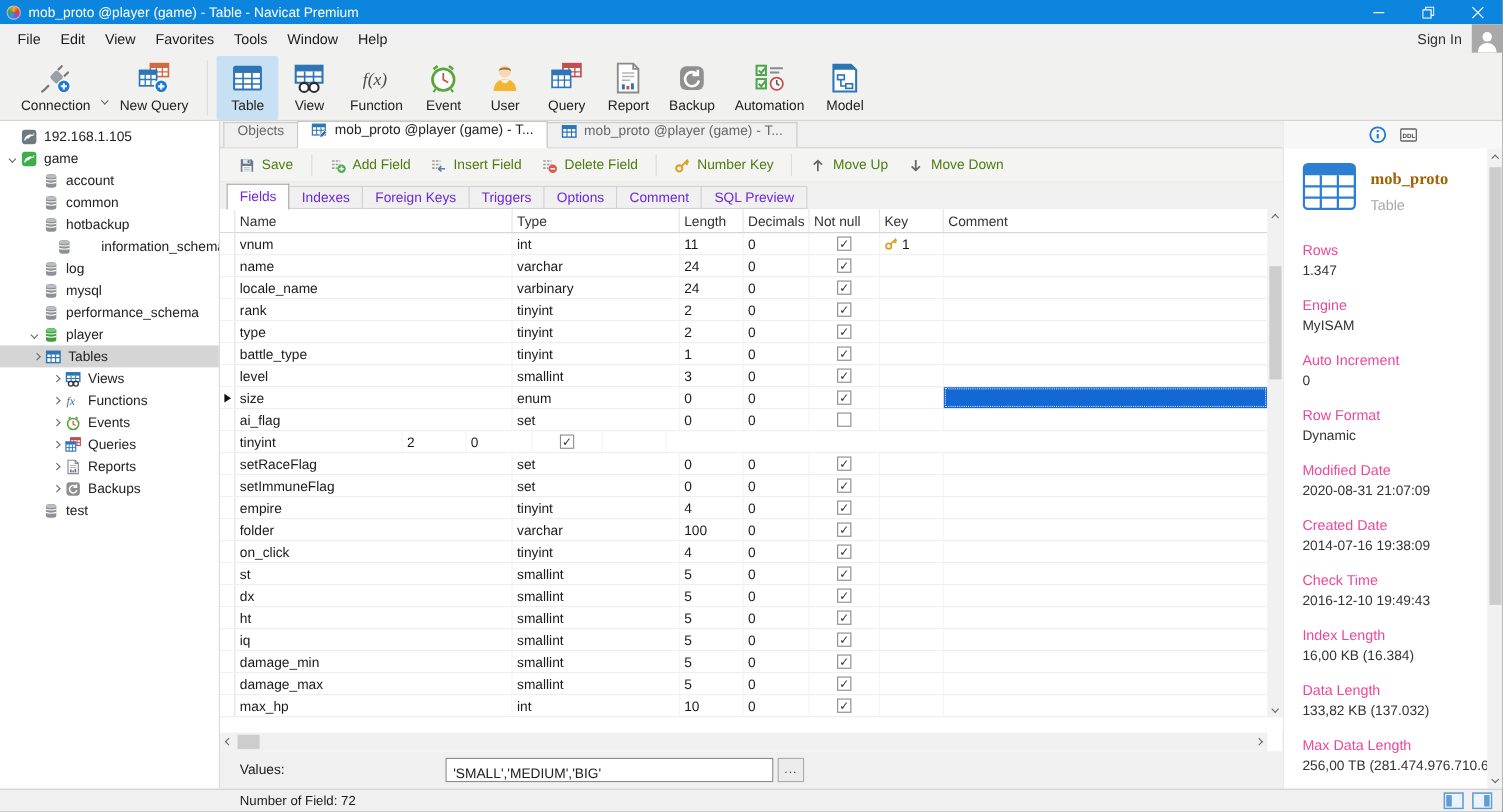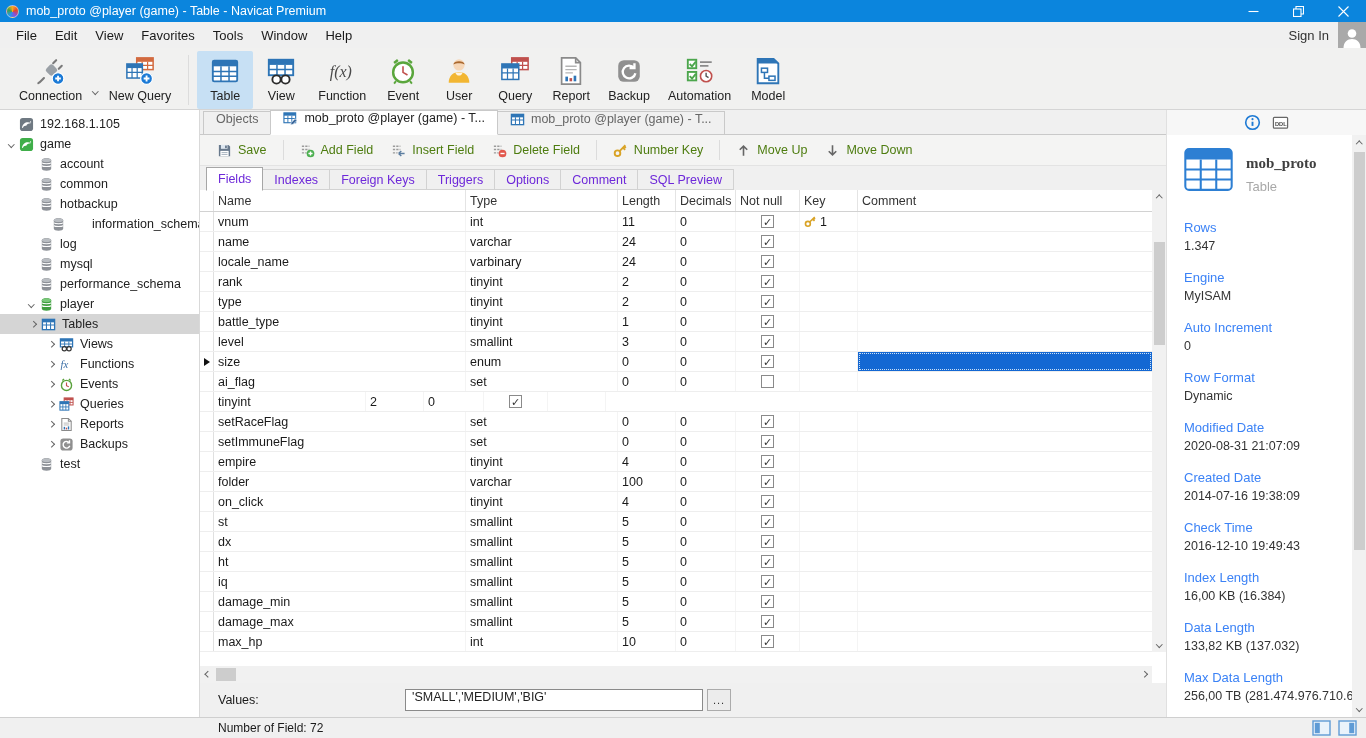--- a/index.html
+++ b/index.html
@@ -102,40 +102,40 @@
   .vscroll .arr.top{top:1px}.vscroll .arr.bot{bottom:1px}
   .vthumb{position:absolute;left:1.5px;width:11px;background:#cdcdcd}
   .hscroll{height:17px;flex:none;background:#f1f1f1;position:relative;margin-right:14px;display:flex;align-items:center}
   .hscroll .arr{width:16px;height:17px;display:flex;align-items:center;justify-content:center;flex:none}
   .hthumb{width:20px;height:13px;background:#cdcdcd;flex:none}
   .hspacer{flex:1}
 
   
   .values-row{height:34px;flex:none;background:#f0f0f0;display:flex;align-items:center;padding-left:18px;font-size:12.5px}
   .values-label{width:187px;flex:none;color:#1a1a1a}
-  .values-input{width:298px;height:22px;background:#fff;border:1px solid #8a8a8a;display:flex;align-items:flex-start;
+  .values-input{width:298px;height:22px;background:#fff;border:1px solid #8a8a8a;display:flex;align-items:flex-end;
                 padding:0 6px;overflow:hidden;white-space:nowrap}
   .values-more{width:24px;height:22px;margin-left:4px;background:#ececec;border:1px solid #ababab;
                display:flex;align-items:center;justify-content:center;font-size:11px;color:#333;letter-spacing:1px}
 
   
   .rightwrap{width:200px;flex:none;display:flex;flex-direction:column;background:#fff;border-left:1px solid #e0e0e0}
   .rp-head{height:25px;flex:none;display:flex;align-items:center;justify-content:center;gap:11px;background:#f7f7f7}
   .rp-ic{display:flex}
   .rp-ic svg{width:17px;height:17px}
   .rp-row{flex:1;display:flex;min-height:0}
   .rp-body{flex:1;padding:13px 6px 0 17px;overflow:hidden}
   .rp-title-row{display:flex;gap:13px}
   .hero{flex:none;display:flex}
   .hero svg{width:49px;height:43px}
-  .rp-name{font-weight:bold;font-size:15px;color:#404040;margin-top:7px;font-family:"Liberation Serif","DejaVu Serif",serif}
+  .rp-name{font-weight:bold;font-size:15px;color:#a16207;margin-top:7px;font-family:"Liberation Serif","DejaVu Serif",serif}
   .rp-sub{color:#a8a8a8;font-size:13px;margin-top:7px}
   .rp-props{margin-top:24px}
   .prop{height:50px}
-  .prop-label{color:#3b82f6;font-size:13px;line-height:19px}
+  .prop-label{color:#ec4899;font-size:13px;line-height:19px}
   .prop-value{color:#333;font-size:12.5px;line-height:19px;white-space:nowrap}
   .rscroll{width:14px;flex:none;background:#f1f1f1;position:relative}
   .rscroll .arr{position:absolute;left:0;width:14px;height:14px;display:flex;align-items:center;justify-content:center}
   .rscroll .arr.top{top:2px}.rscroll .arr.bot{bottom:2px}
   .rthumb{position:absolute;left:1.5px;width:11px;background:#cdcdcd}
 
   
   .statusbar{height:21px;flex:none;background:#f0f0f0;border-top:1px solid #cfcfcf;display:flex;align-items:center;
              padding-left:218px;font-size:12px;color:#1a1a1a;position:relative}
   .sb-toggles{position:absolute;right:9px;top:2px;display:flex;gap:7px}

